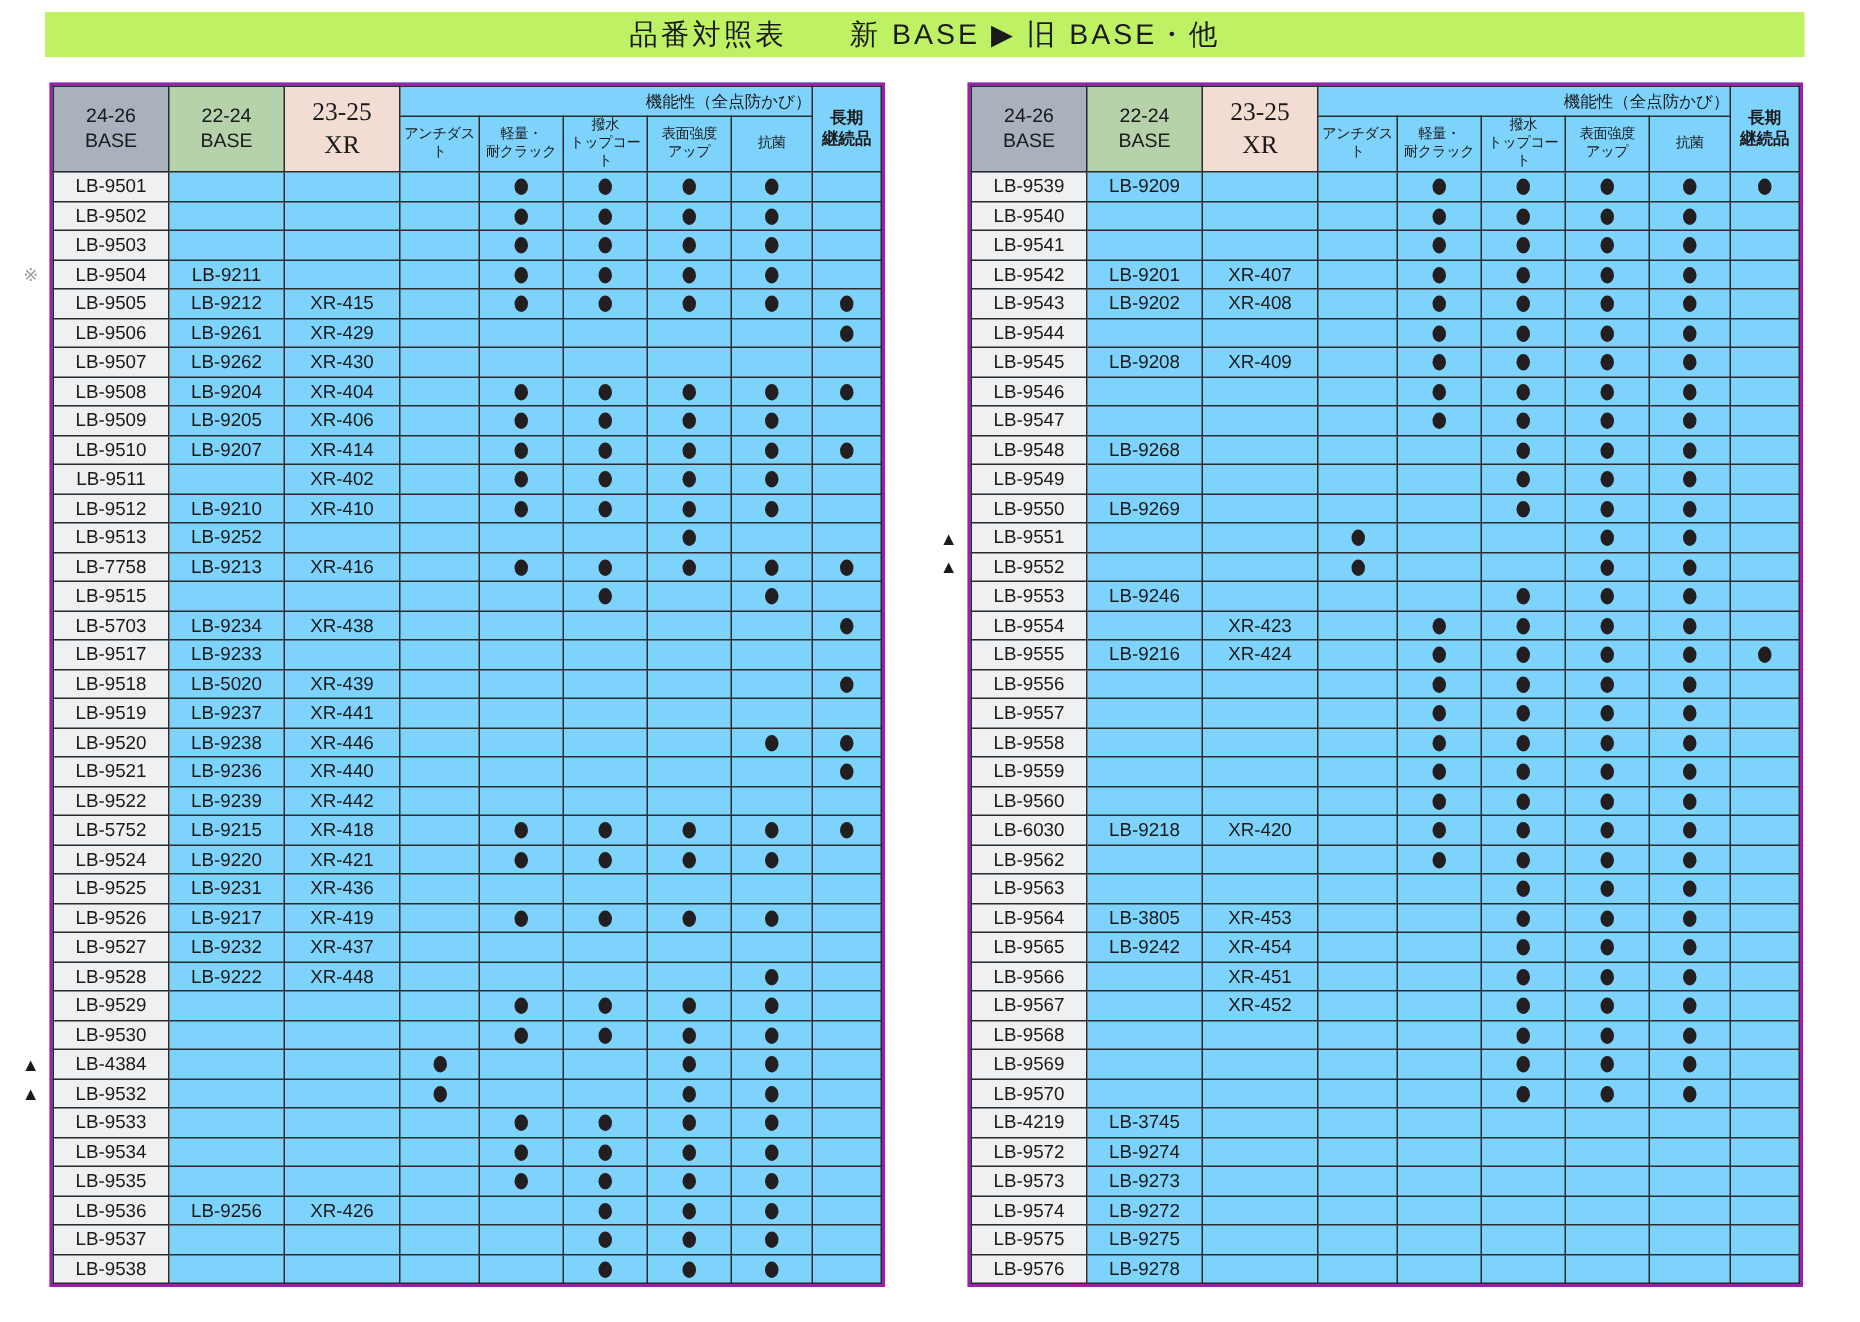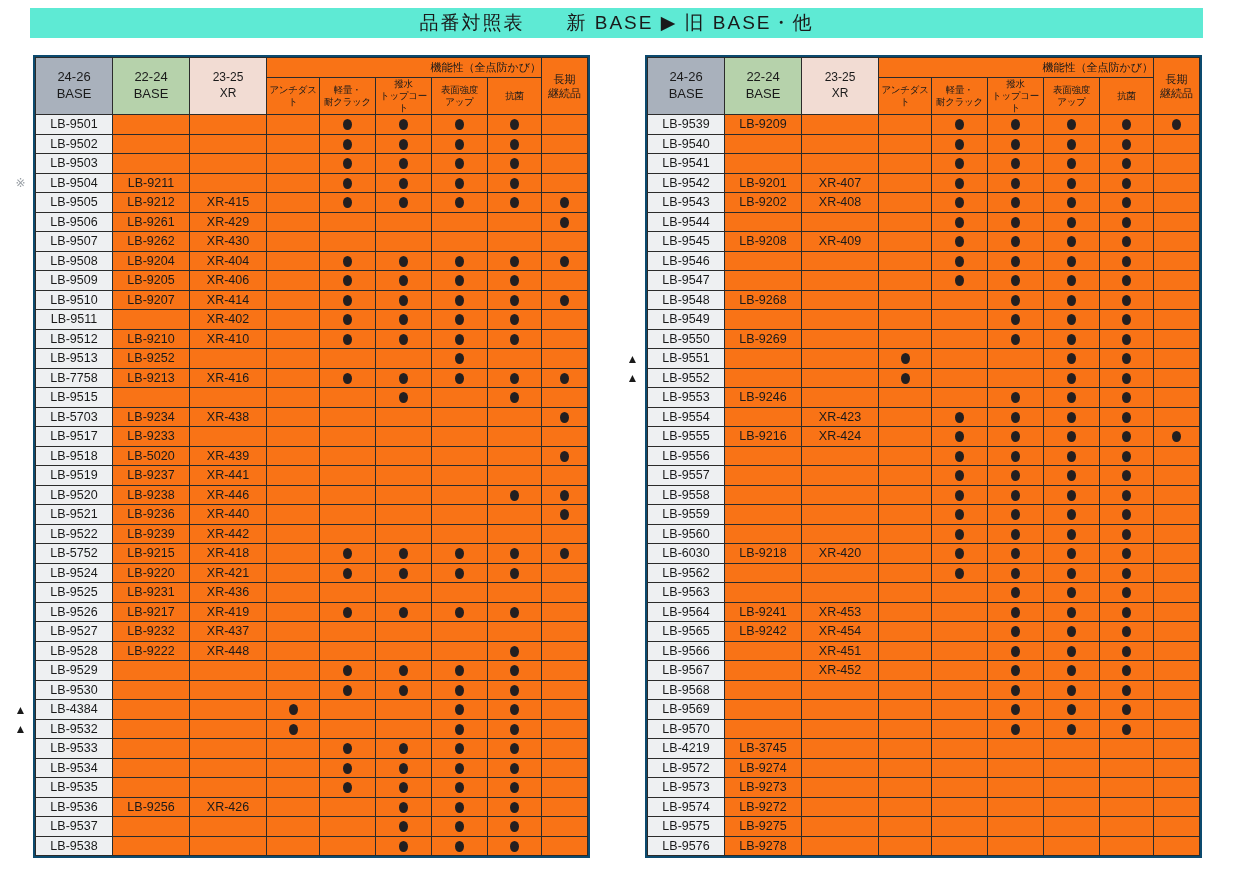--- a/index.html
+++ b/index.html
@@ -3,39 +3,39 @@
 <meta charset="utf-8">
 <style>
   html,body{margin:0;padding:0;}
   body{
     width:1240px;height:881px;position:relative;background:#ffffff;
     font-family:"Liberation Sans","DejaVu Sans",sans-serif;color:#1a1a1a;
     -webkit-font-smoothing:antialiased;
   }
   .banner{
     position:absolute;left:30px;top:8px;width:1173px;height:30px;
-    background:#5eead4;display:flex;align-items:center;justify-content:center;
+    background:#bef264;display:flex;align-items:center;justify-content:center;
     font-size:19px;letter-spacing:2px;white-space:pre;
   }
   .table-block{position:absolute;top:55px;display:flex;align-items:flex-start;}
   .block-left{left:8px;}
   .block-right{left:620px;}
   .marker-col{width:25px;padding-top:60px;box-sizing:border-box;}
   .marker-cell{height:19.5px;display:flex;align-items:center;justify-content:center;font-size:12px;line-height:1;}
   .marker-cell.gray{color:#9aa0a6;}
-  .tbl-wrap{border:2px solid #0c4a6e;background:#f97316;}
+  .tbl-wrap{border:2px solid #a21caf;background:#7dd3fc;}
   table{border-collapse:collapse;table-layout:fixed;}
   th,td{border:1px solid #2b2b2b;padding:0;text-align:center;vertical-align:middle;box-sizing:border-box;}
   thead th{font-weight:normal;}
   .c-new{background:#a9b1bc;font-size:13px;white-space:pre-line;line-height:1.3;}
   .c-old{background:#b6d2ab;font-size:13px;white-space:pre-line;line-height:1.3;}
-  .c-xr{background:#f2dcd3;font-size:12px;white-space:pre-line;line-height:1.3;}
+  .c-xr{background:#f2dcd3;font-size:17px;white-space:pre-line;line-height:1.3;font-family:Liberation Serif, serif;}
   .c-group{font-size:11px;height:20px;text-align:right;}
   .c-f{font-size:9.5px;white-space:pre-line;line-height:1.25;height:37px;letter-spacing:-0.3px;}
-  .c-lt{font-size:11px;white-space:pre-line;line-height:1.3;}
+  .c-lt{font-size:11px;white-space:pre-line;line-height:1.3;font-weight:bold;}
   tbody td{height:19.5px;font-size:12.5px;line-height:1;}
   tbody td.cell-new{background:#eef0f2;}
   .dot{display:inline-block;width:9px;height:11px;border-radius:50%;background:#231f20;vertical-align:middle;}
 </style>
 </head>
 <body>
 
 <div class="banner">
   <span>品番対照表　　新 BASE ▶ 旧 BASE・他</span>
 </div>
@@ -889,21 +889,21 @@
     <td class="cell-xr"></td>
     <td class="cell-f"></td>
     <td class="cell-f"></td>
     <td class="cell-f"><span class="dot"></span></td>
     <td class="cell-f"><span class="dot"></span></td>
     <td class="cell-f"><span class="dot"></span></td>
     <td class="cell-lt"></td>
   </tr>
           <tr>
     <td class="cell-new">LB-9564</td>
-    <td class="cell-old">LB-9241</td>
+    <td class="cell-old">LB-3805</td>
     <td class="cell-xr">XR-453</td>
     <td class="cell-f"></td>
     <td class="cell-f"></td>
     <td class="cell-f"><span class="dot"></span></td>
     <td class="cell-f"><span class="dot"></span></td>
     <td class="cell-f"><span class="dot"></span></td>
     <td class="cell-lt"></td>
   </tr>
           <tr>
     <td class="cell-new">LB-9565</td>

